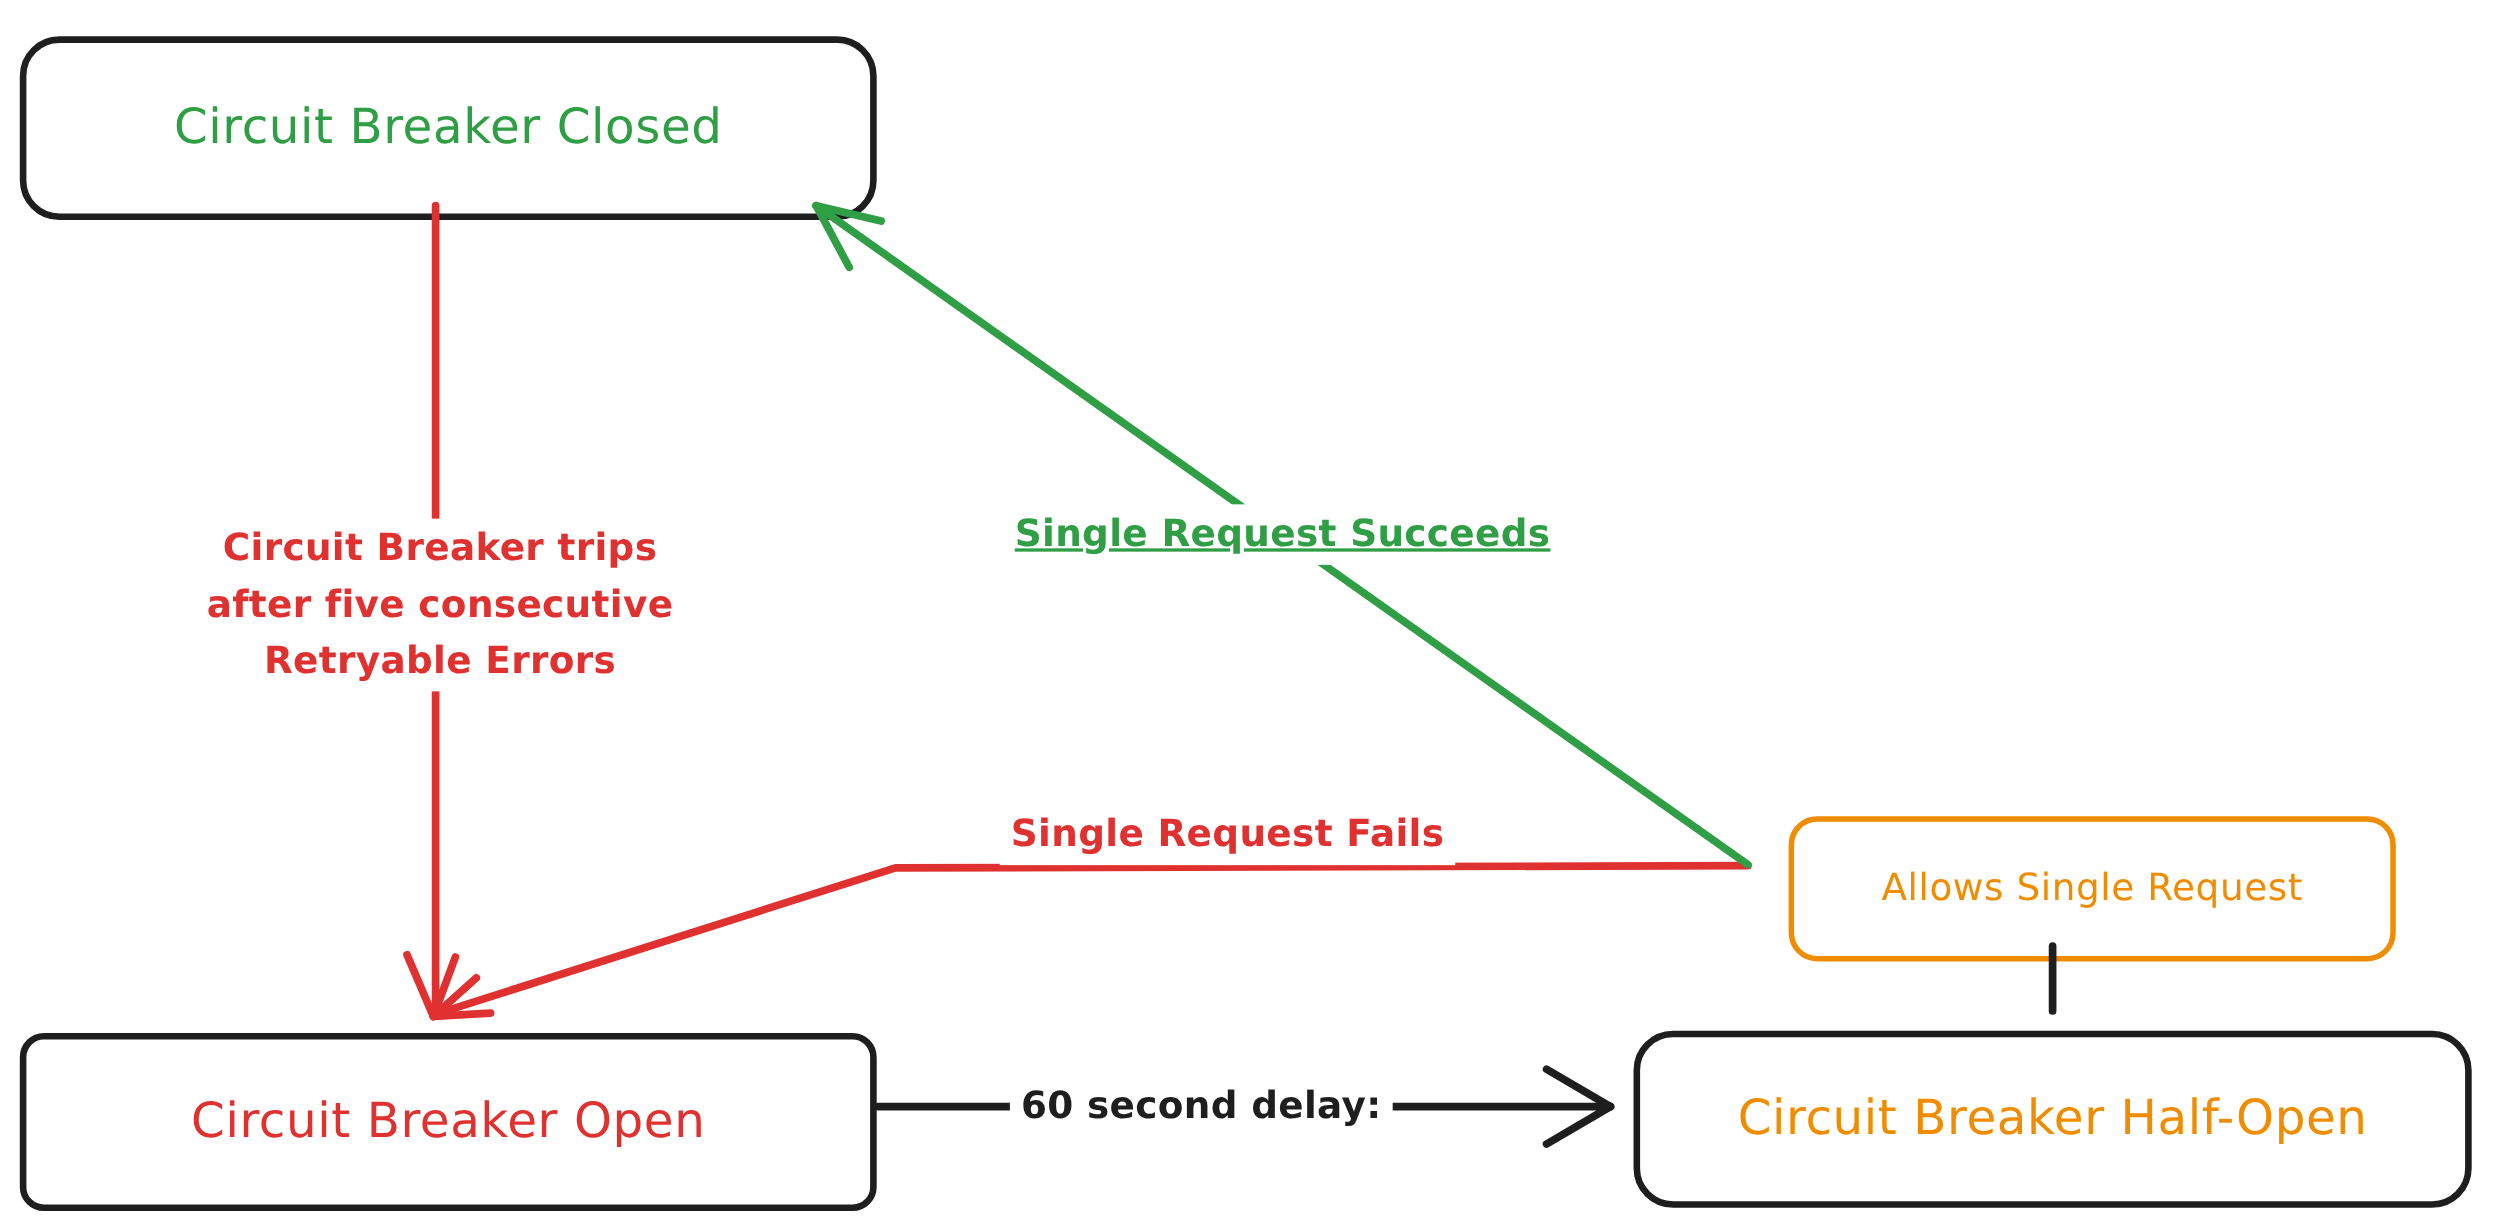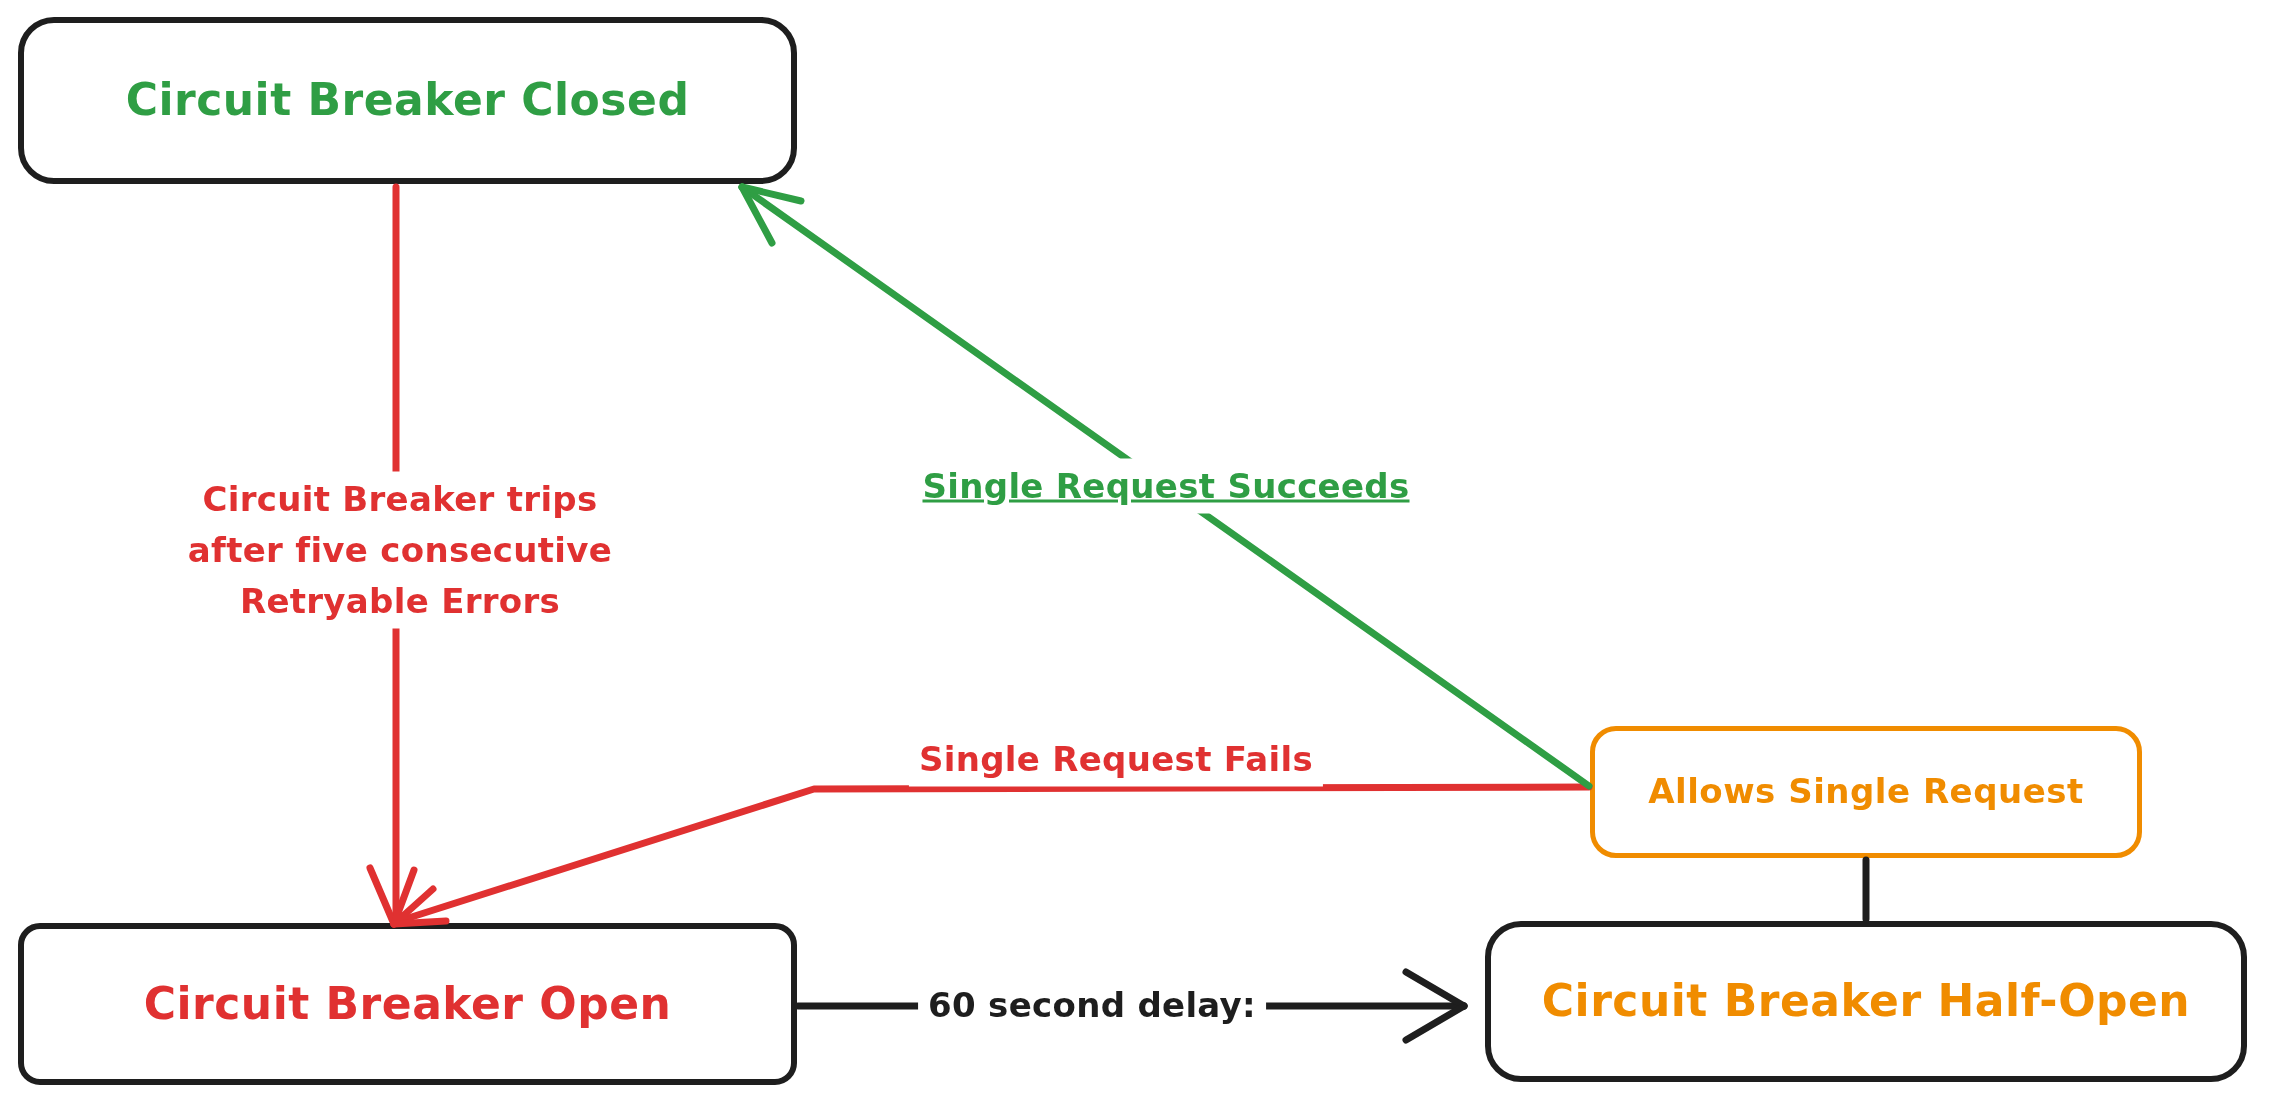--- a/index.html
+++ b/index.html
@@ -16,42 +16,42 @@
     fill:none; stroke-width:7; stroke-linecap:round; stroke-linejoin:round;
   }
   .s-red   { stroke:var(--red); }
   .s-green { stroke:var(--green); }
   .s-ink   { stroke:var(--ink); }
 
   .node {
     position:absolute; box-sizing:border-box; z-index:2;
     background:#fff; border:6px solid var(--ink); border-radius:36px;
     display:flex; align-items:center; justify-content:center;
-    font-weight:bold; letter-spacing:0.5px;
+    font-weight:normal; letter-spacing:0.5px;margin-top:16px;
   }
   .node .title { font-size:44px; line-height:1.15; }
   .node-allows { border-color:var(--orange); border-width:5px; border-radius:26px; }
   .node-allows .title { font-size:34px; }
   .t-green  { color:var(--green); }
   .t-red    { color:var(--red); }
   .t-orange { color:var(--orange); }
   .t-ink    { color:var(--ink); }
 
   .edge-label {
     position:absolute; z-index:4; transform:translate(-50%,-50%);
     background:#fff; padding:2px 10px; text-align:center;
     font-weight:bold; font-size:34px; line-height:51px; letter-spacing:0.3px;
     white-space:nowrap;
   }
 
   
   .node-closed { left:18px;  top:17px;  width:779px; height:167px; }
   .node-open   { left:18px;  top:923px; width:779px; height:162px;border-radius:22px; }
   .node-half   { left:1485px;top:921px; width:762px; height:161px; }
-  .node-allows { left:1590px;top:726px; width:552px; height:132px; }
+  .node-allows { left:1626px;top:726px; width:552px; height:132px; }
 
   .label-trip    { left:400px;  top:550px;  }
   .label-succeed { left:1166px; top:486px;text-decoration:underline;  }
   .label-fail    { left:1116px; top:759px;  }
   .label-delay   { left:1092px; top:1005px; line-height:52px; }
 </style>
 </head>
 <body>
 
 <div class="canvas">

